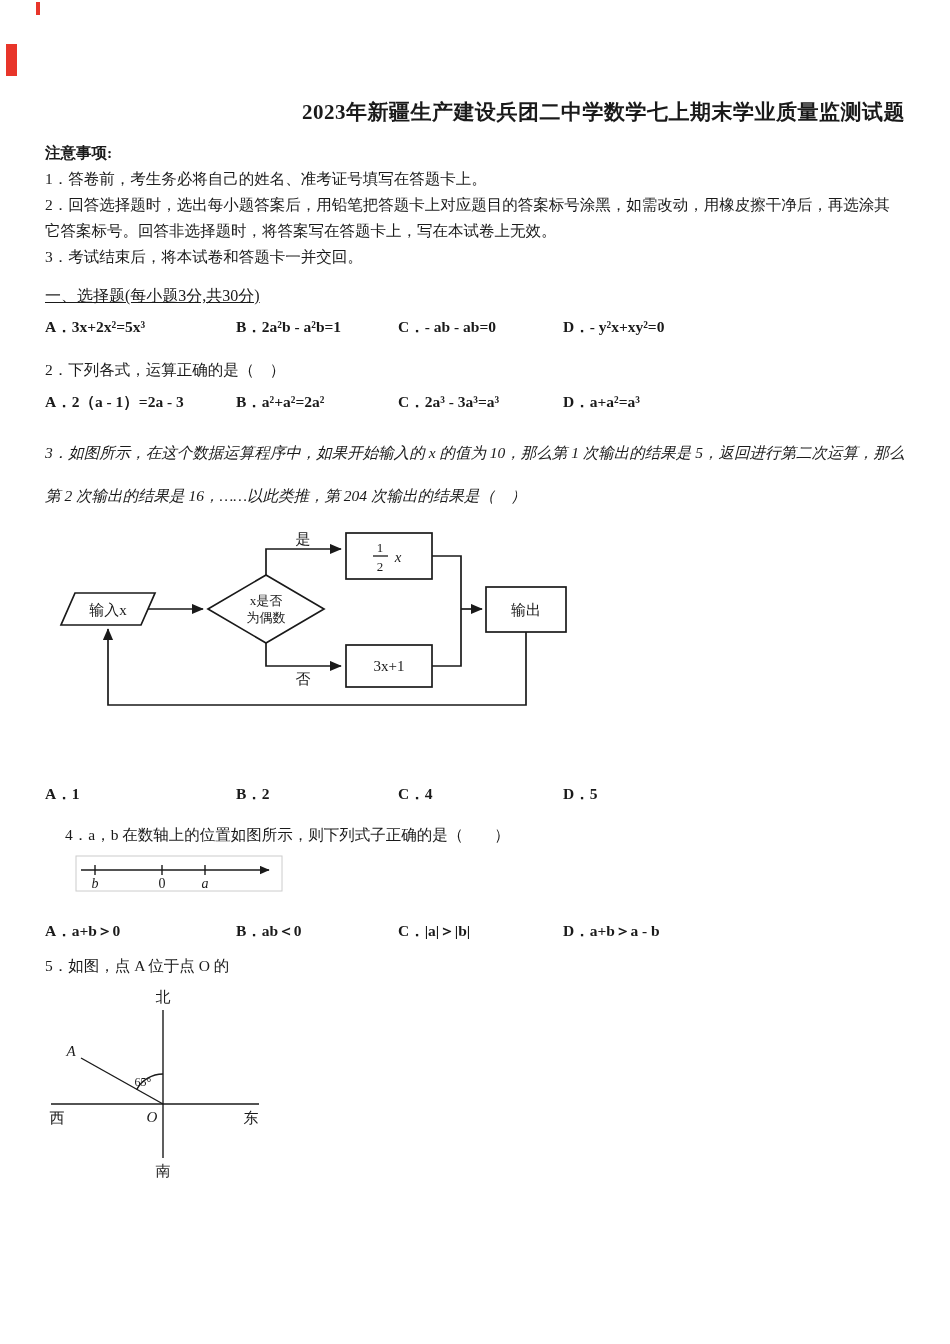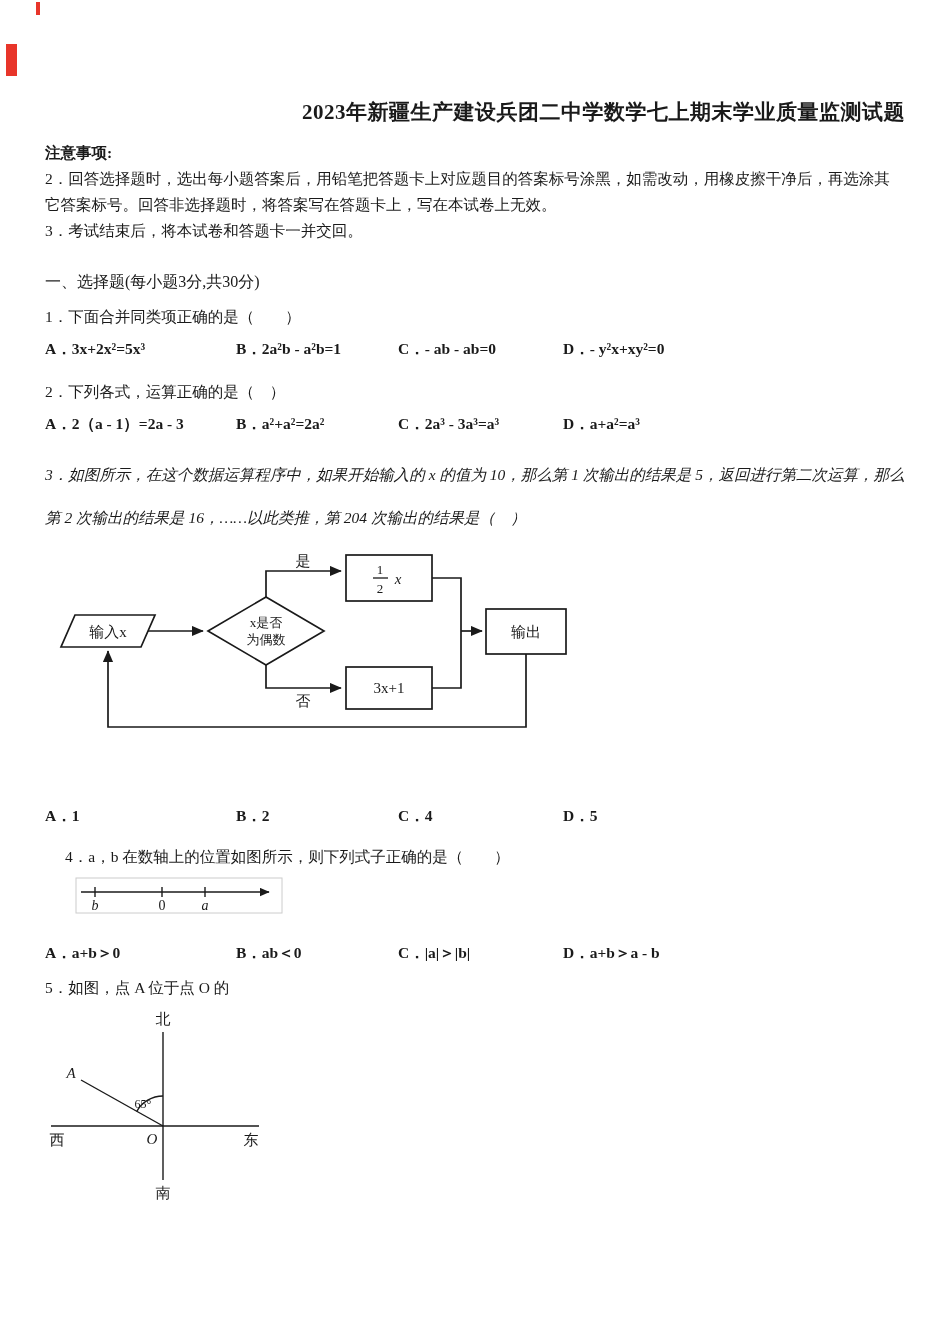--- a/index.html
+++ b/index.html
@@ -14,21 +14,21 @@
 
   .red-mark { position: absolute; background: #e8352a; }
   .red-mark-top  { left: 36px; top: 2px;  width: 4px;  height: 13px; }
   .red-mark-left { left: 6px;  top: 44px; width: 11px; height: 32px; }
 
   .title { font-size: 21px; font-weight: bold; text-align: right; letter-spacing: .5px; }
 
   .notice { margin-top: 14px; font-size: 15.5px; line-height: 26px; }
   .notice-header { font-weight: bold; }
 
-  .section-title { margin-top: 28px; font-size: 16px; }
+  .section-title { margin-top: 16px; font-size: 16px; text-decoration: underline; }
 
   .qtext { font-size: 15.5px; line-height: 24px; margin-top: 12px; }
   .qtext.spaced { line-height: 43px; margin-top: 18px; font-style: italic; }
   .qtext.indent { padding-left: 20px; margin-top: 18px; }
 
   .opts { display: flex; margin-top: 10px; font-size: 15.5px; font-weight: bold; }
   .opts .opt:nth-child(1) { width: 168px; }
   .opts .opt:nth-child(2) { width: 162px; margin-left: 23px; }
   .opts .opt:nth-child(3) { width: 165px; }
   .opts.gap-top { margin-top: 55px; }
@@ -54,27 +54,27 @@
 
 <div class="page">
 
   <div class="red-mark red-mark-top"></div>
   <div class="red-mark red-mark-left"></div>
 
   <h1 class="title">2023年新疆生产建设兵团二中学数学七上期末学业质量监测试题</h1>
 
   <div class="notice">
     <p class="notice-header">注意事项:</p>
+    <p class="notice-item">1．答卷前，考生务必将自己的姓名、准考证号填写在答题卡上。</p>
     <p class="notice-item">2．回答选择题时，选出每小题答案后，用铅笔把答题卡上对应题目的答案标号涂黑，如需改动，用橡皮擦干净后，再选涂其它答案标号。回答非选择题时，将答案写在答题卡上，写在本试卷上无效。</p>
     <p class="notice-item">3．考试结束后，将本试卷和答题卡一并交回。</p>
   </div>
 
   <p class="section-title">一、选择题(每小题3分,共30分)</p>
 
-  <p class="qtext">1．下面合并同类项正确的是（　　）</p>
   <div class="opts">
     <span class="opt">A．3x+2x²=5x³</span>
     <span class="opt">B．2a²b - a²b=1</span>
     <span class="opt">C．- ab - ab=0</span>
     <span class="opt">D．- y²x+xy²=0</span>
   </div>
 
   <p class="qtext" style="margin-top:20px">2．下列各式，运算正确的是（　）</p>
   <div class="opts">
     <span class="opt">A．2（a - 1）=2a - 3</span>

